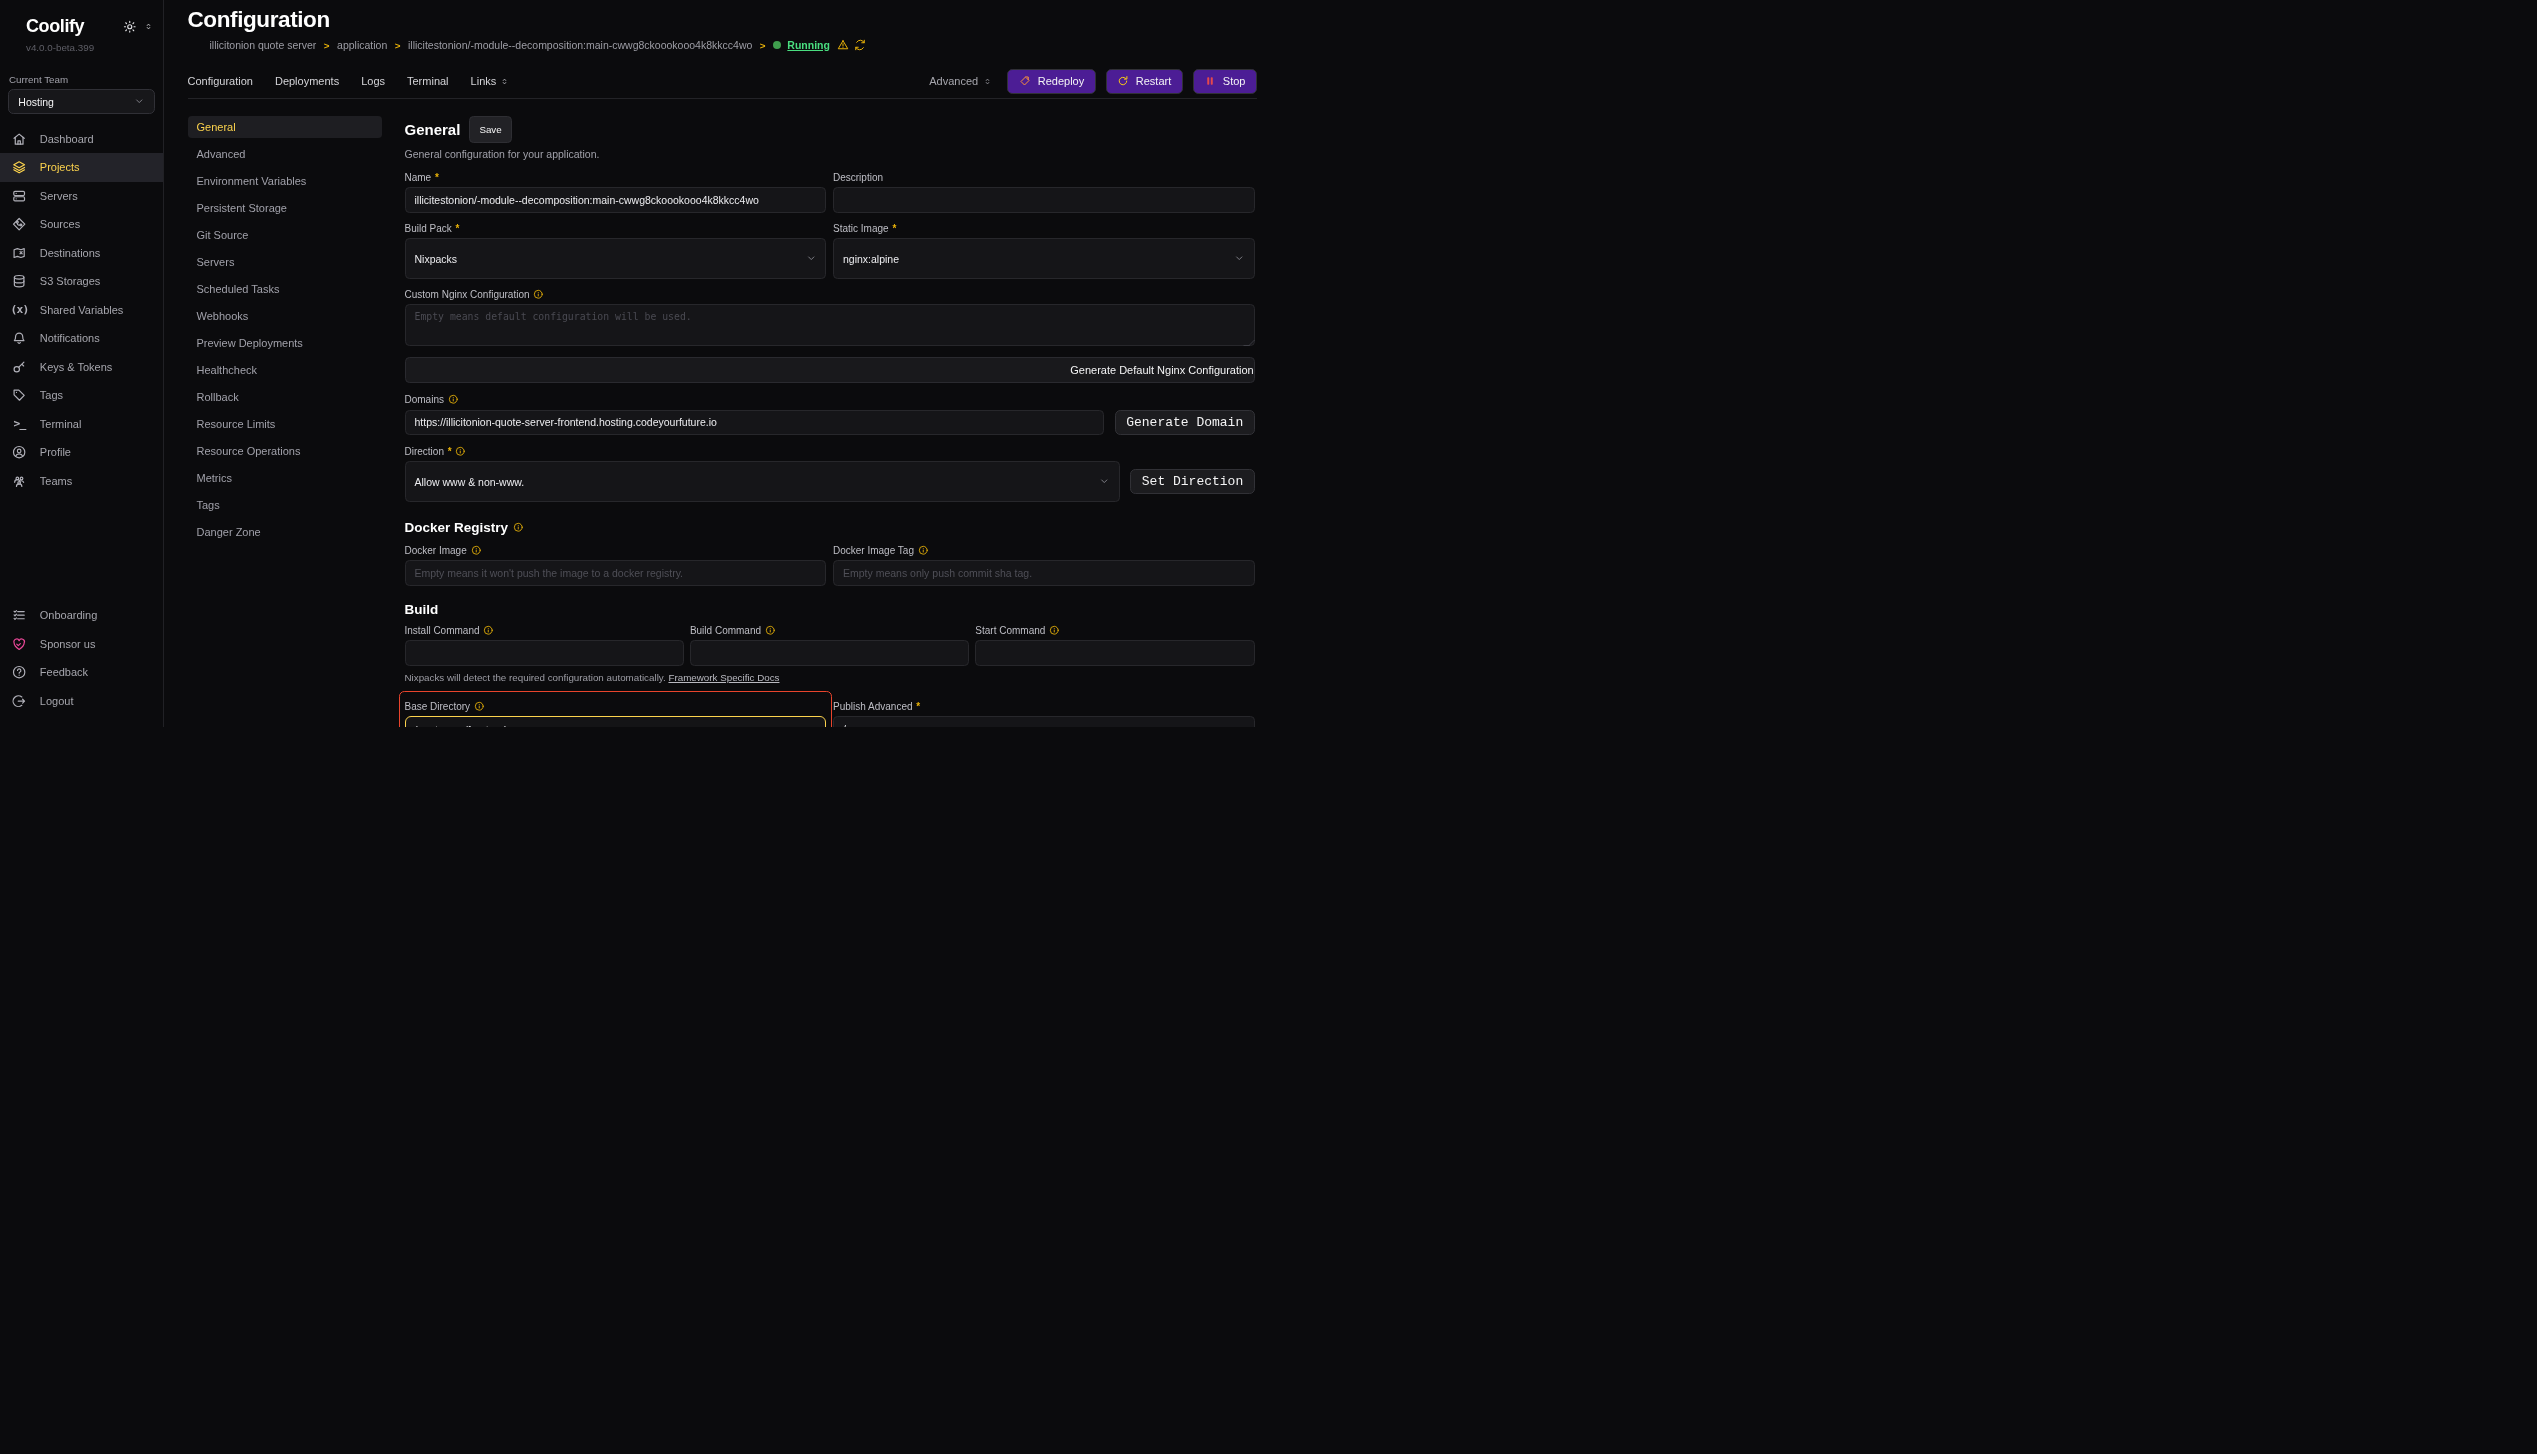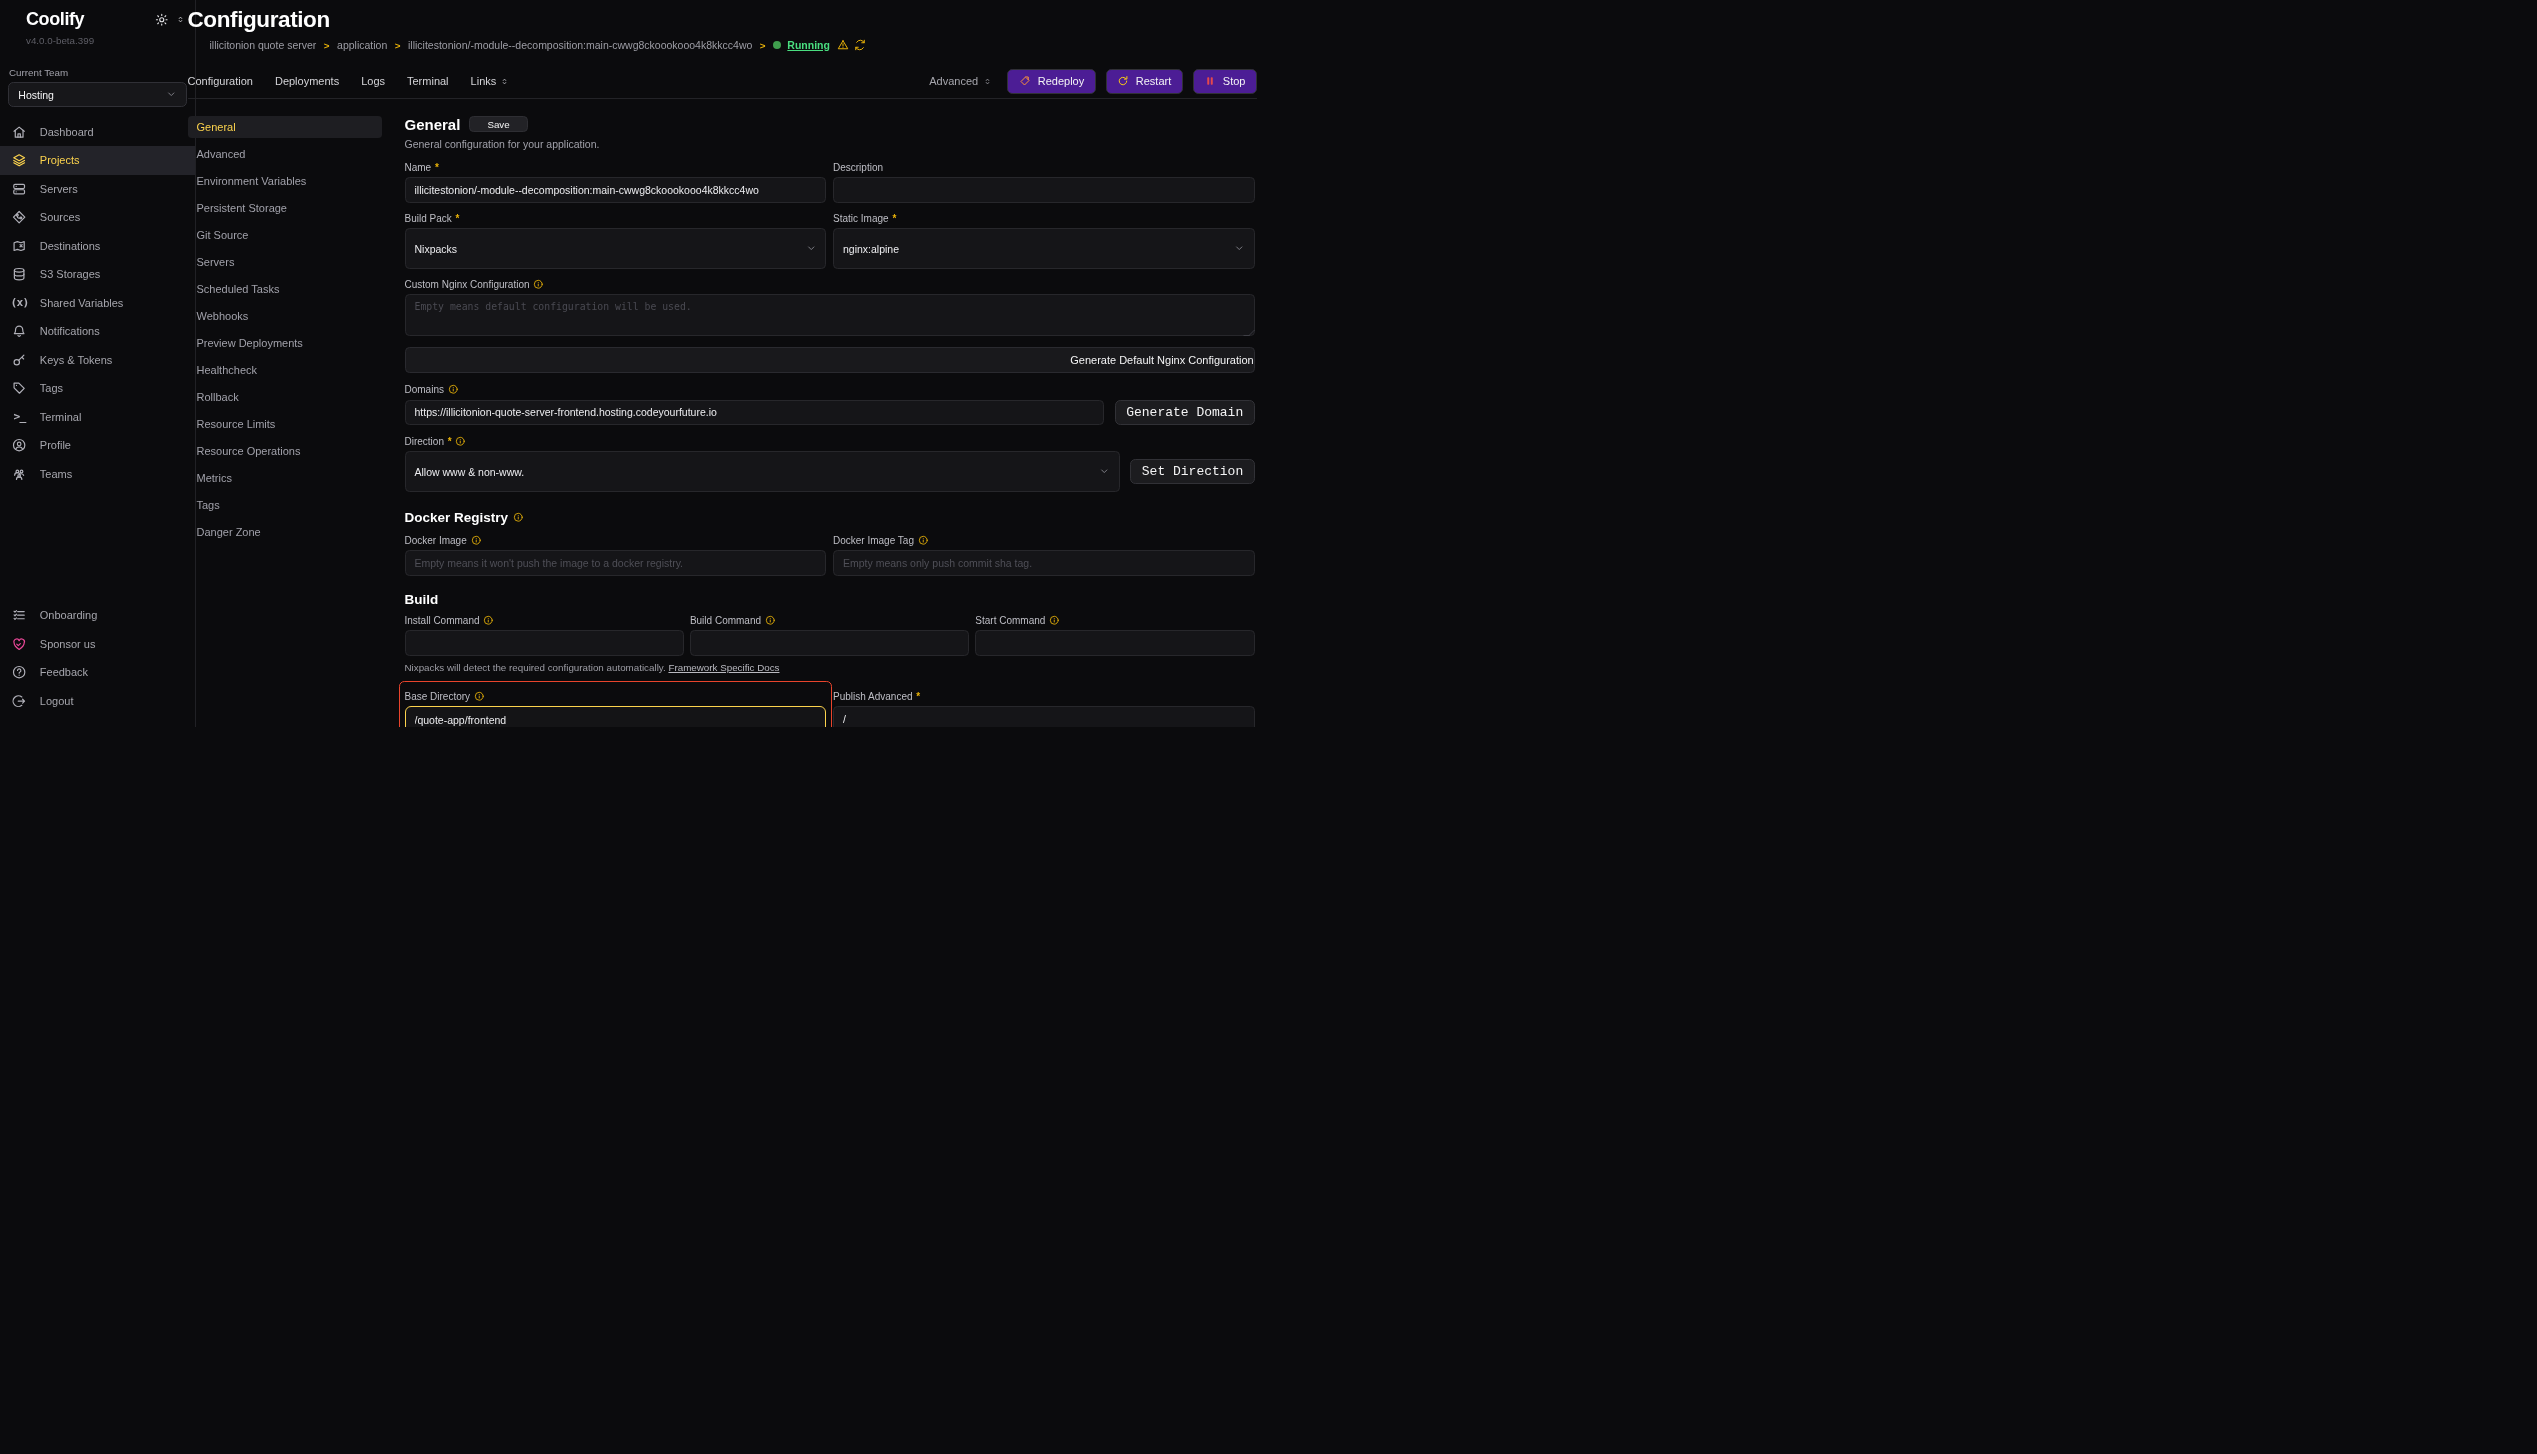--- a/index.html
+++ b/index.html
@@ -10,22 +10,22 @@
     font-size:10.5px; position:relative;
   }
   svg { display:block; }
   .ico { display:inline-flex; }
   .ico svg { width:13.5px; height:13.5px; fill:none; stroke:currentColor; stroke-width:2; stroke-linecap:round; stroke-linejoin:round; }
   .ico.sm svg { width:10.5px; height:10.5px; }
   .ico.xs svg { width:9px; height:9px; }
 
   
   .sidebar {
-    position:absolute; left:0; top:0; width:196px; height:727px;
-    border-right:0.8px solid #212125; padding-top:9px;
+    position:absolute; left:0; top:0; width:164px; height:727px;
+    border-right:0.8px solid #212125; padding-top:16px;
   }
   .logo-row { display:flex; align-items:center; padding:0 10.5px 0 26px; }
   .logo { font-size:18px; font-weight:800; color:#fff; letter-spacing:-0.4px; flex:0 0 auto; }
   .logo-icons { margin-left:auto; display:flex; align-items:center; gap:7.5px; color:#e4e4e7; }
   .version { padding:4.5px 0 0 26px; font-size:9.8px; color:#5f5f67; }
   .team-label { padding:21px 0 4.5px 9px; font-size:9.8px; color:#a1a1aa; }
   .team-select {
     margin:0 8.3px; height:25px; background:#17171a; border:0.8px solid #303036;
     border-radius:5.3px; display:flex; align-items:center; padding:0 9px; cursor:pointer;
   }
@@ -76,21 +76,21 @@
 
   
   .subnav { width:194px; flex:0 0 auto; display:flex; flex-direction:column; gap:4.5px; }
   .subnav-item { height:22.5px; display:flex; align-items:center; padding:0 9px; border-radius:3.8px; color:#a1a1aa; font-size:11px; cursor:pointer; }
   .subnav-item.active { background:#1e1e22; color:#fcd34d; }
 
   
   .form { flex:1; margin-left:23px; margin-right:14.3px; }
   .form-head { display:flex; align-items:center; gap:9px; }
   .form-head h2 { font-size:15px; font-weight:800; color:#fff; }
-  .save-btn { background:#222226; border:0.8px solid #2e2e33; border-radius:4.5px; height:16px; padding:0 17px; color:#f4f4f5; font-size:9.8px; cursor:pointer; font-family:inherit; }
+  .save-btn { background:#222226; border:0.8px solid #2e2e33; border-radius:4.5px; height:27px; padding:0 9px; color:#f4f4f5; font-size:9.8px; cursor:pointer; font-family:inherit; }
   .subtitle { margin-top:5.3px; font-size:10.5px; color:#a1a1aa; }
 
   .f-label { display:flex; align-items:center; gap:3.8px; font-size:10px; color:#bfbfc6; margin-bottom:4.5px; }
   .req { color:#eab308; font-weight:700; }
   .info-ic { color:#eab308; display:inline-flex; cursor:pointer; }
   .info-ic svg { width:10.5px; height:10.5px; fill:none; stroke:currentColor; stroke-width:2; stroke-linecap:round; }
 
   .grid2 { display:grid; grid-template-columns:1fr 1fr; gap:6.8px; }
   .grid3 { display:grid; grid-template-columns:1fr 1fr 1fr; gap:6px; }
   .mt-row { margin-top:12px; }

